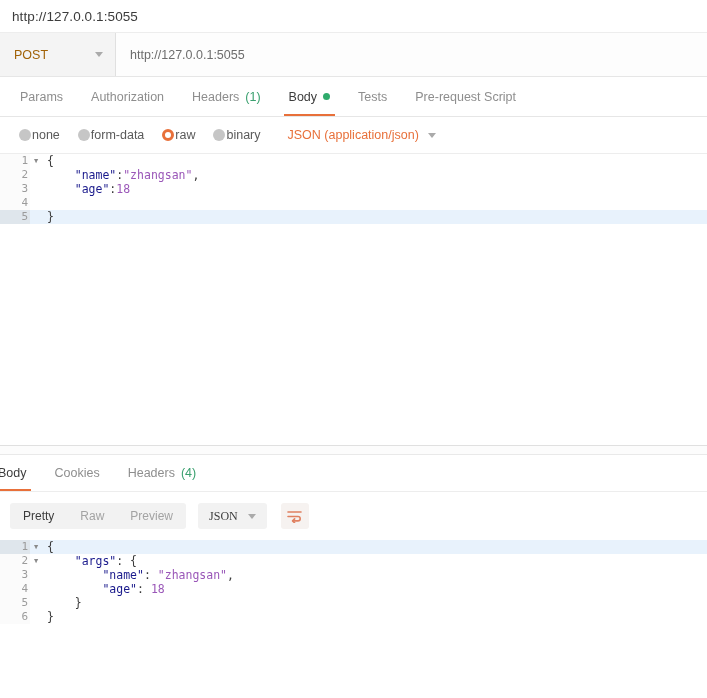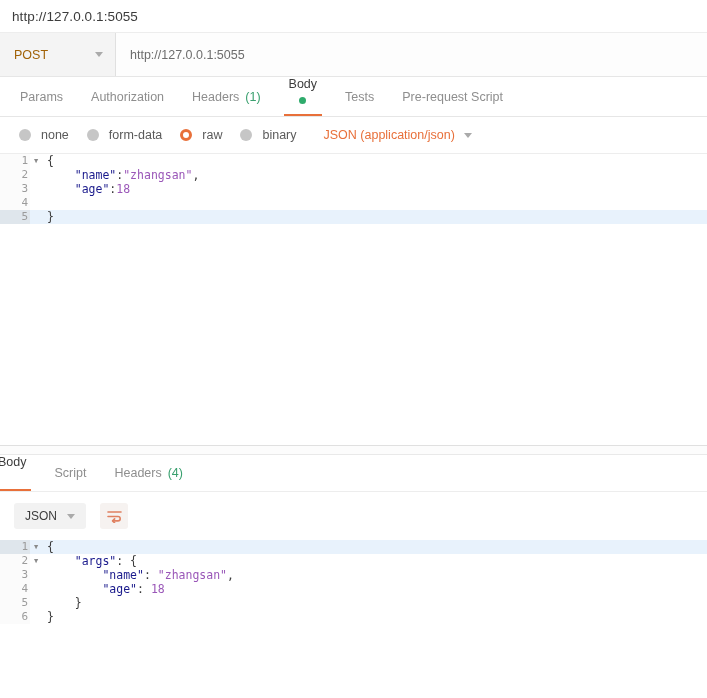--- a/index.html
+++ b/index.html
@@ -90,21 +90,21 @@
     height: 39px;
     display: flex;
     align-items: center;
     gap: 6px;
     padding: 0 14px;
     font-size: 12.5px;
     color: #8e8e8e;
     cursor: pointer;
     white-space: nowrap;
   }
-  .tab.active { color: #3c3c3c; flex-direction: column; }
+  .tab.active { color: #3c3c3c; }
   .tab.active::after {
     content: "";
     position: absolute;
     left: 9px; right: 9px; bottom: 0;
     height: 2.5px;
     background: #e8703a;
   }
   .tab .count { color: #3aa06f; }
   .dot-green {
     width: 7px; height: 7px;
@@ -120,21 +120,21 @@
     align-items: center;
     background: #ffffff;
     border-bottom: 1px solid #ededed;
     padding-left: 10px;
     box-sizing: border-box;
     gap: 6px;
   }
   .radio-opt {
     display: flex;
     align-items: center;
-    gap: 10px;
+    gap: 1px;
     padding: 0 9px;
     font-size: 12.5px;
     color: #5a5a5a;
     cursor: pointer;
     white-space: nowrap;
   }
   .radio {
     width: 12px; height: 12px;
     border-radius: 50%;
     background: #c6c6c6;
@@ -275,20 +275,21 @@
     align-items: center;
     gap: 10px;
     background: #f2f2f2;
     border-radius: 3px;
     height: 26px;
     padding: 0 11px;
     font-size: 12px;
     color: #3c3c3c;
     cursor: pointer;
     margin-left: 4px;
+    font-family: Liberation Serif, serif;
   }
   .wrap-btn {
     width: 28px;
     height: 26px;
     background: #f6f2f0;
     border-radius: 3px;
     display: flex;
     align-items: center;
     justify-content: center;
     cursor: pointer;
@@ -390,29 +391,34 @@
 
 <div class="splitter"></div>
 
 <div class="res-pane">
 
   <div class="res-tabs" id="res-tabs">
       <div class="tab active first">
         <span>Body</span>
       </div>
       <div class="tab">
-        <span>Script</span>
+        <span>Cookies</span>
       </div>
       <div class="tab">
         <span>Headers</span>
         <span class="count">(4)</span>
       </div>
     </div>
 
   <div class="res-toolbar">
+    <div class="seg-group" id="view-modes">
+        <div class="seg active">Pretty</div>
+        <div class="seg">Raw</div>
+        <div class="seg">Preview</div>
+      </div>
 
     <div class="fmt-select">
       <span>JSON</span>
       <span class="caret"></span>
     </div>
 
     <div class="wrap-btn">
       <svg width="15" height="13" viewBox="0 0 15 13">
         <line x1="1" y1="2" x2="14" y2="2" stroke="#e08060" stroke-width="1.6" stroke-linecap="round"></line>
         <path d="M1 6.5 H11 a2.2 2.2 0 0 1 0 4.4 H6" fill="none" stroke="#e08060" stroke-width="1.6" stroke-linecap="round"></path>

